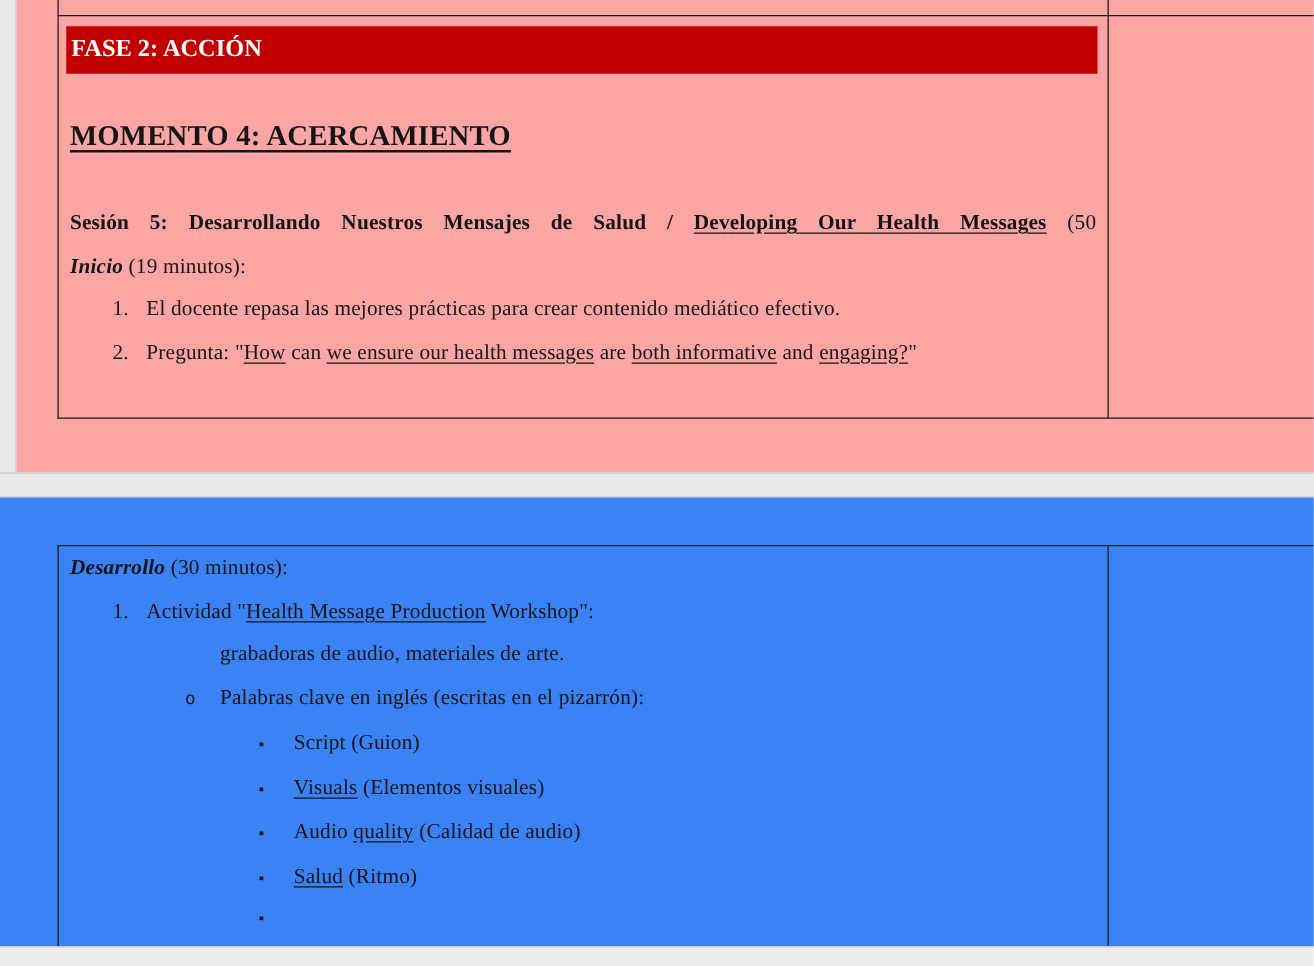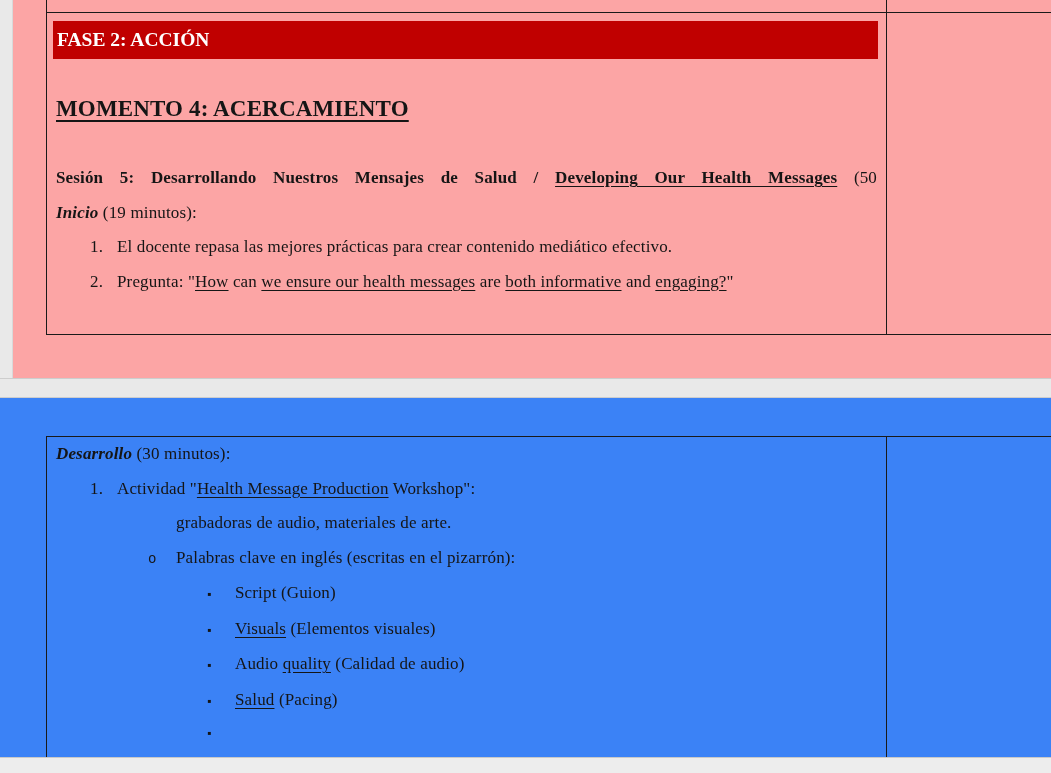--- a/index.html
+++ b/index.html
@@ -87,18 +87,18 @@
 
   <div id="cell2" class="cell">
     <p><span class="bi">Desarrollo</span><span> (30 minutos):</span></p>
     <p class="li"><span class="num">1.</span><span>Actividad "</span><span class="sq">Health Message Production</span><span> Workshop":</span></p>
     <p class="sub-cont">grabadoras de audio, materiales de arte.</p>
     <p class="sub"><span class="blt">o</span><span>Palabras clave en inglés (escritas en el pizarrón):</span></p>
 
     <p class="sub2"><span class="blt">▪</span><span>Script (Guion)</span><span class="sq"></span><span></span></p>
     <p class="sub2"><span class="blt">▪</span><span></span><span class="sq">Visuals</span><span> (Elementos visuales)</span></p>
     <p class="sub2"><span class="blt">▪</span><span>Audio </span><span class="sq">quality</span><span> (Calidad de audio)</span></p>
-    <p class="sub2"><span class="blt">▪</span><span></span><span class="sq">Salud</span><span> (Pacing)</span></p>
+    <p class="sub2"><span class="blt">▪</span><span></span><span class="sq">Salud</span><span> (Ritmo)</span></p>
     <p class="sub2 cut-row"><span class="blt">▪</span><span class="sq"></span><span></span></p>
   </div>
 </div>
 
 <div id="page-gap-2" class="abs"></div>
 
 </body></html>

